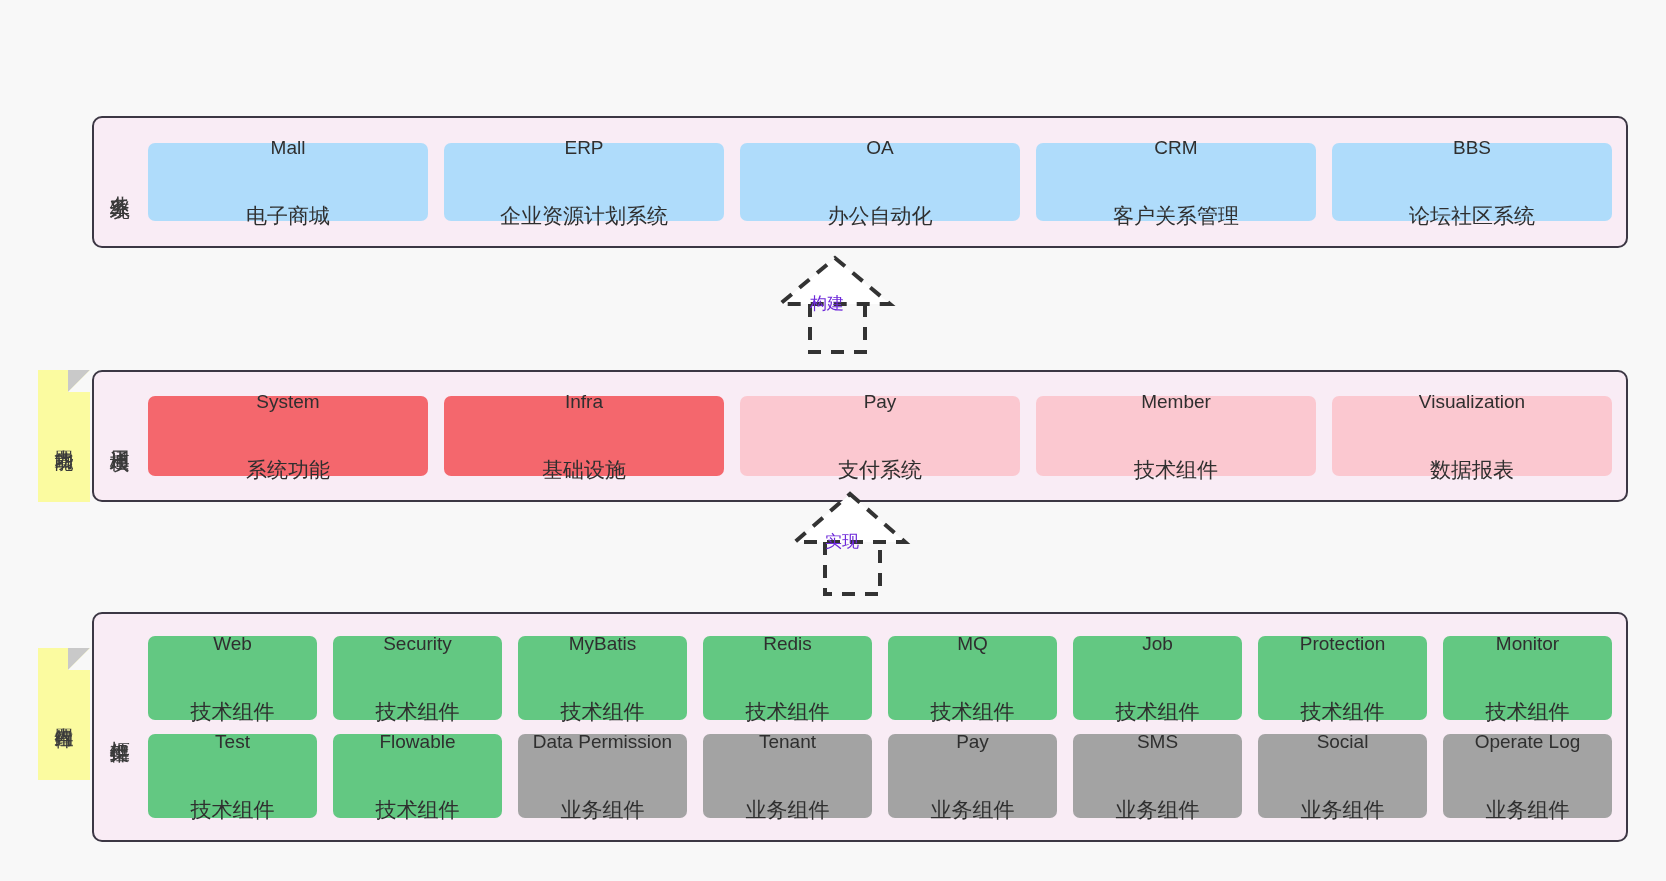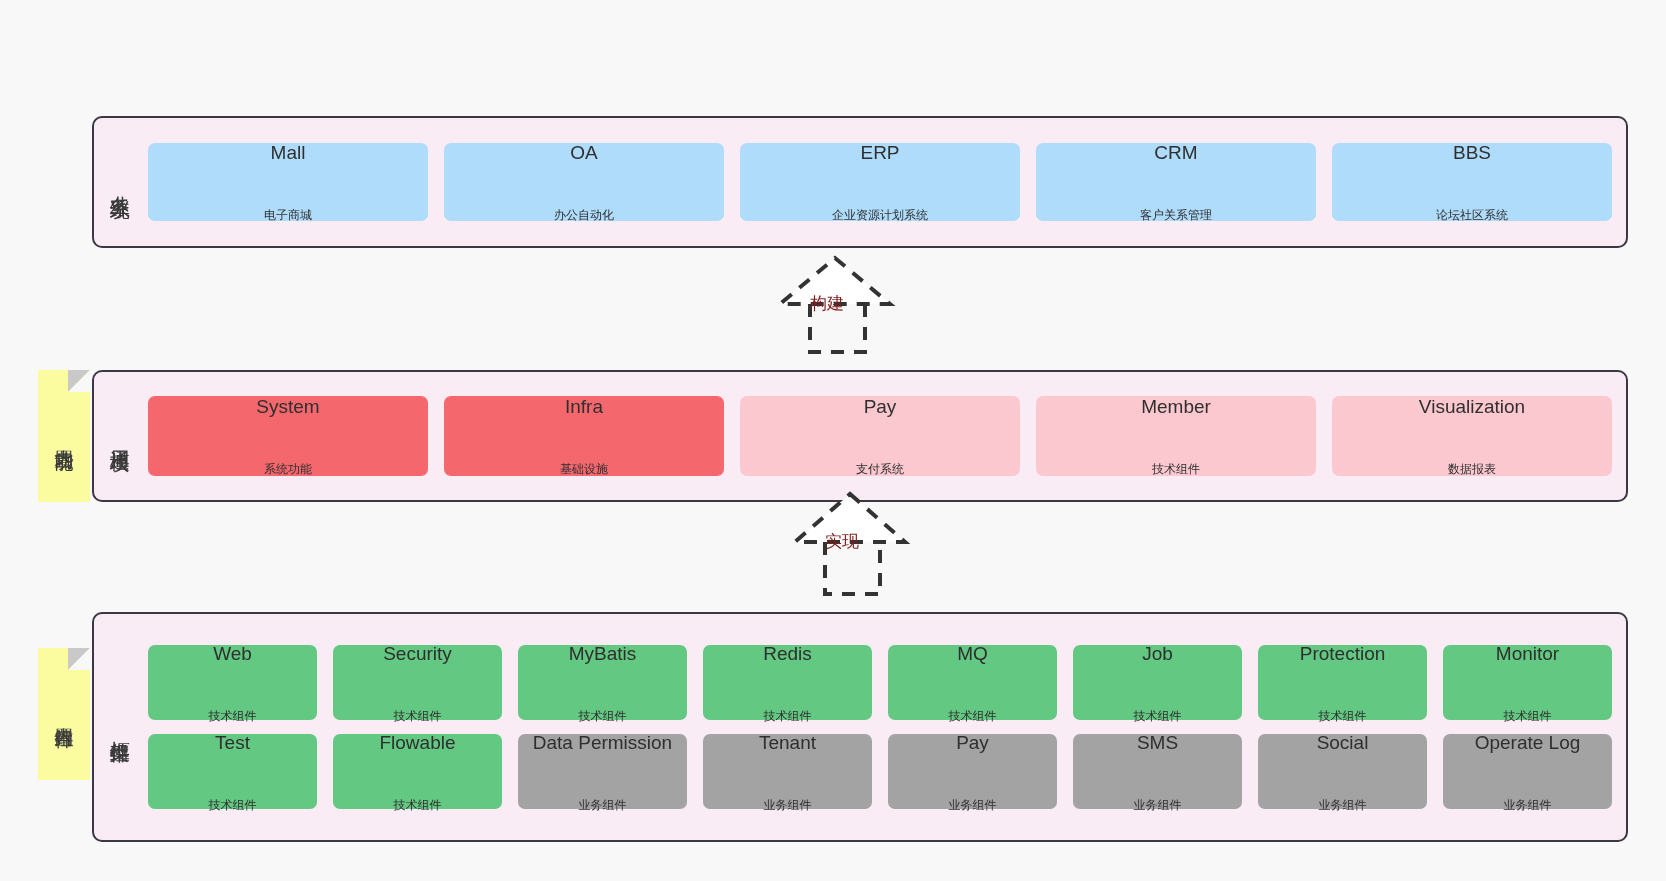--- a/index.html
+++ b/index.html
@@ -68,26 +68,26 @@
     align-items:center;
     justify-content:center;
     text-align:center;
     color:#2f2f2f;
     box-sizing:border-box;
     padding:4px 6px;
     line-height:1.22;
     gap:44px;
   }
   .card .t1{font-size:19px;}
-  .card .t2{font-size:12px;}
+  .card .t2{font-size:21px;}
   #layer-business  .card{height:78px;background:#afdcfb;}
   #layer-modules   .card{height:80px;}
   .card.red   {background:#f4676d;}
   .card.pink  {background:#fbc8d0;}
-  #layer-framework .card{height:75px;}
+  #layer-framework .card{height:84px;}
   .card.green {background:#63c882;}
   .card.ltgreen{background:#a3a3a3;}
 
   
   .note{
     position:absolute;
     width:52px;
     background:#fbfba0;
     color:#3a3a3a;
     font-size:19px;
@@ -121,21 +121,21 @@
   #note-builtin-components{left:38px;top:648px;height:132px;}
 
   
   .connector{position:absolute;}
   #connector-build{left:740px;top:252px;width:190px;height:120px;}
   #connector-implement{left:755px;top:486px;width:190px;height:128px;}
   .connector svg{display:block;overflow:visible;}
   .connector-label{
     position:absolute;
     font-size:17px;
-    color:#7f1d1d;
+    color:#6d28d9;
     background:transparent;
     white-space:nowrap;
     font-family:Liberation Serif, serif;
   }
   #connector-build .connector-label{left:70px;top:40px;}
   #connector-implement .connector-label{left:70px;top:44px;}
 </style>
 </head>
 <body>
 
@@ -143,26 +143,26 @@
 
   <div class="layer" id="layer-business">
     <div class="layer-title">业务系统</div>
     <div class="cards-area">
       <div class="card-row">
         <div class="card">
           <span class="t1">Mall</span>
           <span class="t2">电子商城</span>
         </div>
         <div class="card">
+          <span class="t1">ERP</span>
+          <span class="t2">企业资源计划系统</span>
+        </div>
+        <div class="card">
           <span class="t1">OA</span>
           <span class="t2">办公自动化</span>
-        </div>
-        <div class="card">
-          <span class="t1">ERP</span>
-          <span class="t2">企业资源计划系统</span>
         </div>
         <div class="card">
           <span class="t1">CRM</span>
           <span class="t2">客户关系管理</span>
         </div>
         <div class="card">
           <span class="t1">BBS</span>
           <span class="t2">论坛社区系统</span>
         </div>
       </div>

